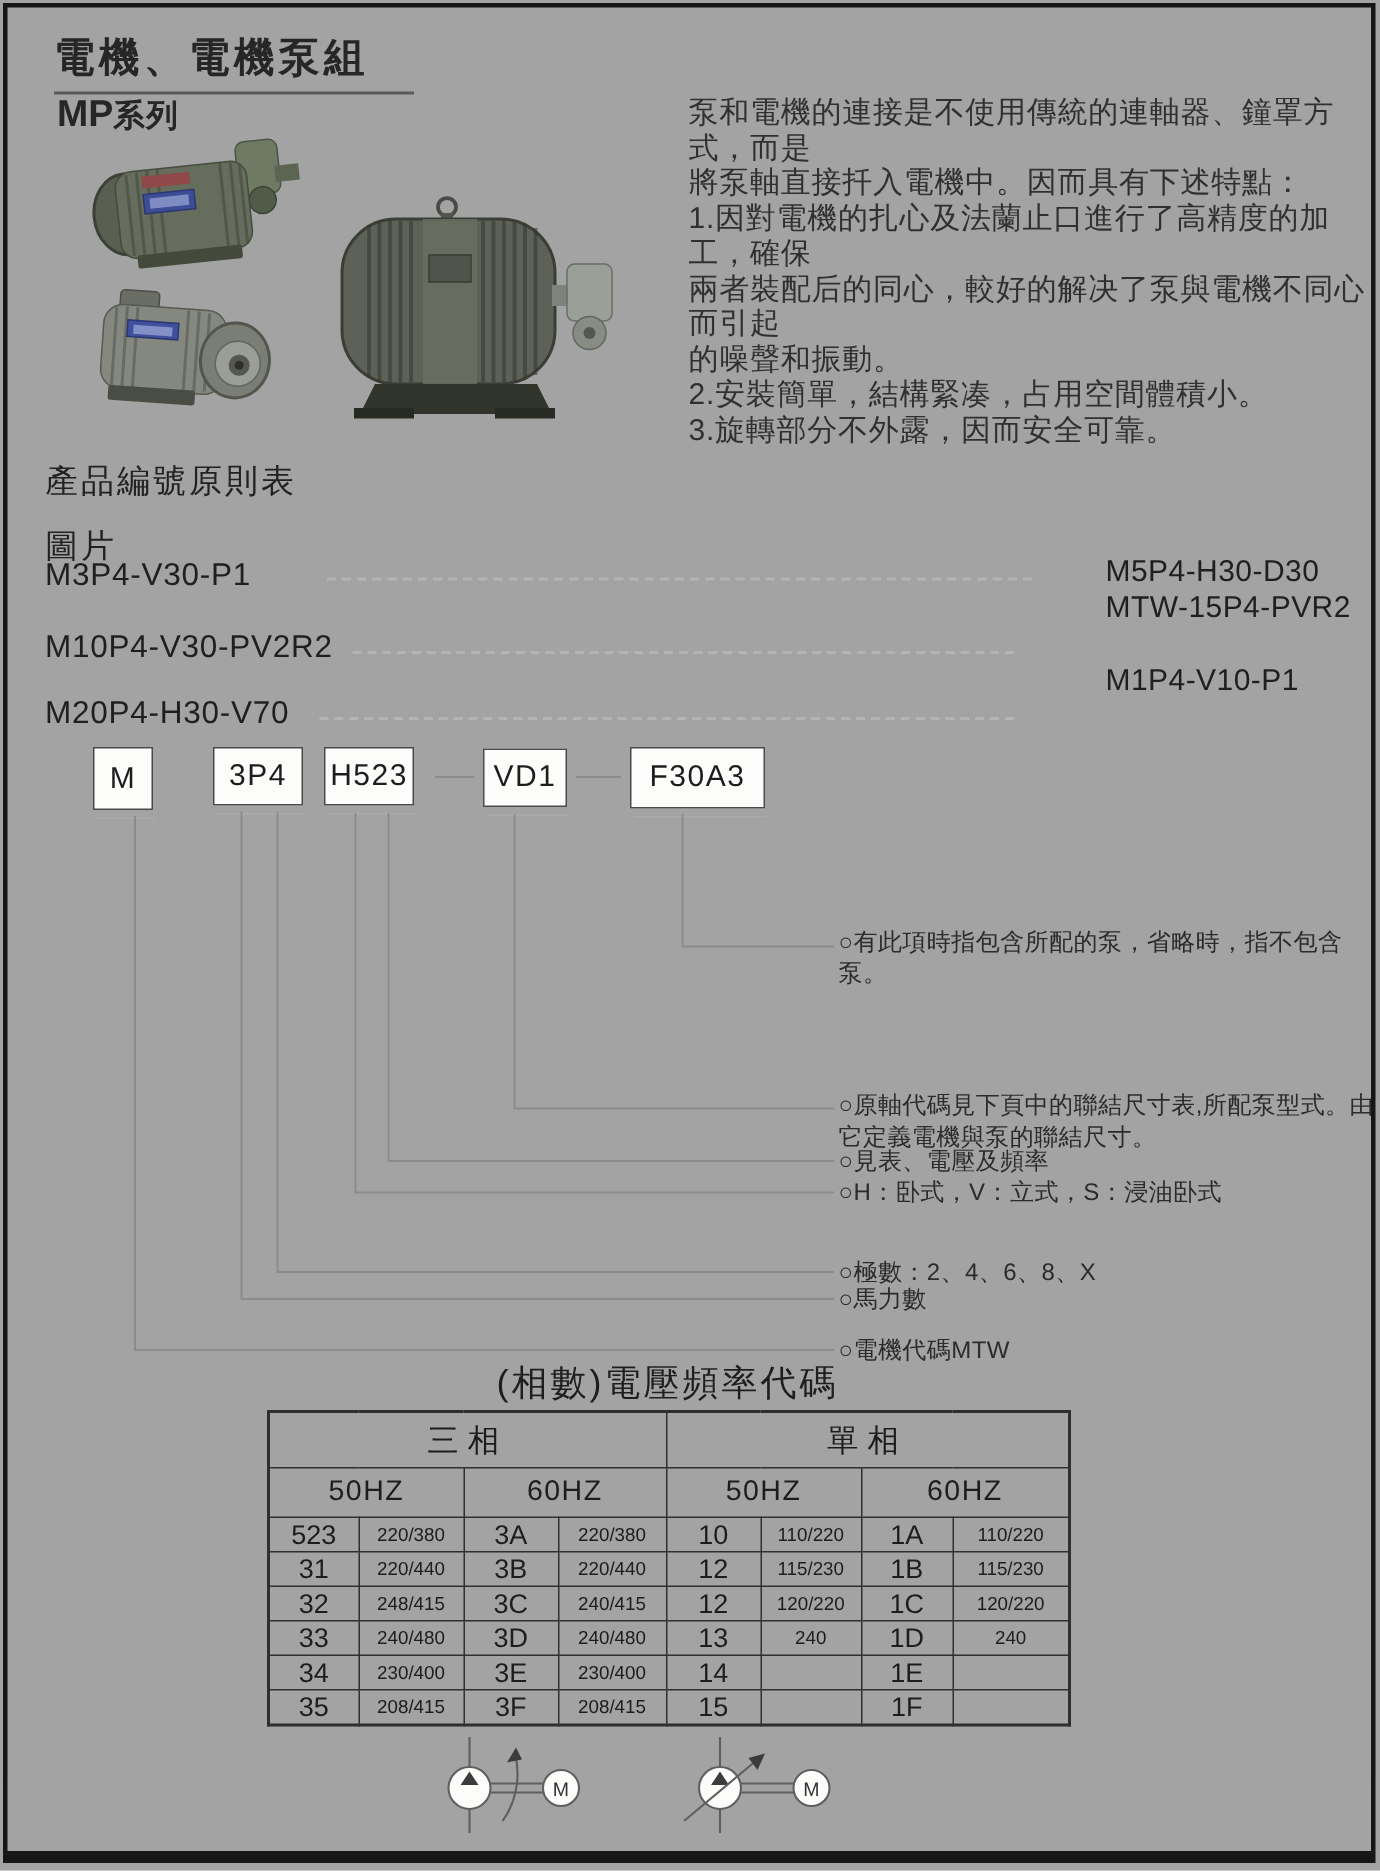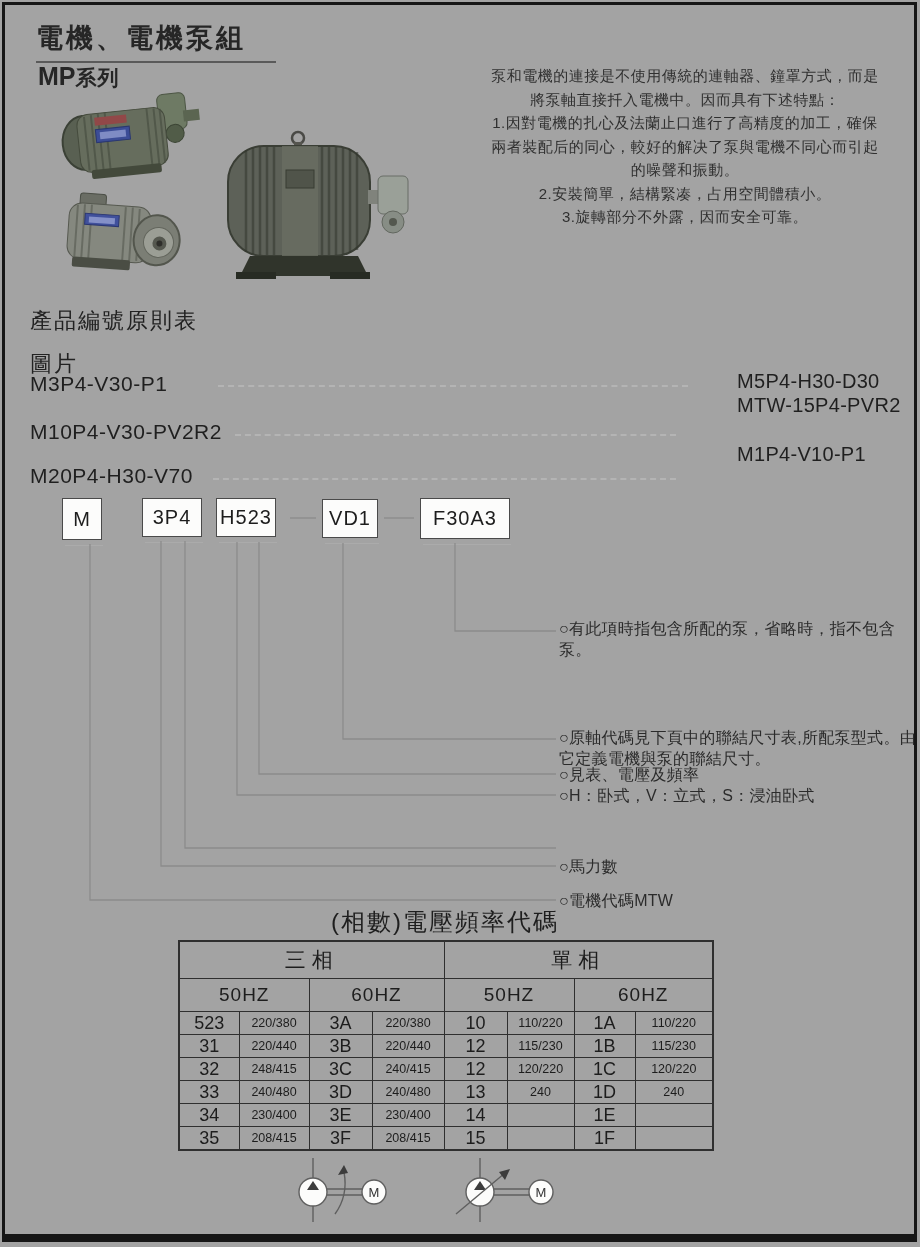--- a/index.html
+++ b/index.html
@@ -8,21 +8,21 @@
     font-family:"Liberation Sans","DejaVu Sans",sans-serif;color:#262626;
     overflow:hidden;margin:0 auto;
   }
   .frame{position:absolute;left:2px;top:2px;right:3px;bottom:5px;
     border:3px solid #161616;border-bottom-width:8px;pointer-events:none;}
   .abs{position:absolute;}
   .page-title{font-size:27px;font-weight:bold;letter-spacing:3px;
     border-bottom:2px solid #5a5a5a;padding:0 30px 5px 0;}
   .series{font-size:21px;font-weight:bold;letter-spacing:1px;}
   .series b{font-size:25px;letter-spacing:0;}
-  .intro{width:452px;font-size:15px;line-height:23.5px;letter-spacing:.5px;color:#303030;text-align:center;}
+  .intro{width:452px;font-size:20px;line-height:23.5px;letter-spacing:.5px;color:#303030;}
   .h-num{font-size:22px;letter-spacing:2px;color:#222;}
   .model{font-size:21px;letter-spacing:.5px;color:#1f1f1f;}
   .model-r{font-size:20px;letter-spacing:.3px;color:#1f1f1f;line-height:24px;}
   .dashline{border-top:2px dashed #b4b4b4;height:0;}
   .code-box{
     border:1.6px solid #4a4a4a;background:#fcfcfb;text-align:center;
     font-size:20px;letter-spacing:1px;color:#1d1d1d;
     display:flex;align-items:center;justify-content:center;
   }
   .code-box::after{content:"";position:absolute;left:2px;right:-2px;bottom:-7px;
@@ -135,20 +135,21 @@
       <path d="M185 541 V848 H556"></path>
       <path d="M161 541 V866 H556"></path>
       <path d="M90 544 V900 H556"></path>
     </g>
   </svg>
 
   <div class="abs annot" style="left:559px;top:618px;width:348px;">○有此項時指包含所配的泵，省略時，指不包含泵。</div>
   <div class="abs annot" style="left:559px;top:727px;width:358px;">○原軸代碼見下頁中的聯結尺寸表,所配泵型式。由它定義電機與泵的聯結尺寸。</div>
   <div class="abs annot" style="left:559px;top:764px;width:358px;">○見表、電壓及頻率</div>
   <div class="abs annot" style="left:559px;top:785px;width:358px;">○H：卧式，V：立式，S：浸油卧式</div>
+  <div class="abs annot" style="left:559px;top:838px;width:358px;">○極數：2、4、6、8、X</div>
   <div class="abs annot" style="left:559px;top:856px;width:358px;">○馬力數</div>
   <div class="abs annot" style="left:559px;top:890px;width:358px;">○電機代碼MTW</div>
 
   <div class="abs tbl-title" style="left:178px;top:906px;width:534px;">(相數)電壓頻率代碼</div>
 
   <table class="abs volt" style="left:178px;top:940px;">
     <colgroup>
       <col style="width:60px">
         <col style="width:70px">
         <col style="width:63px">

